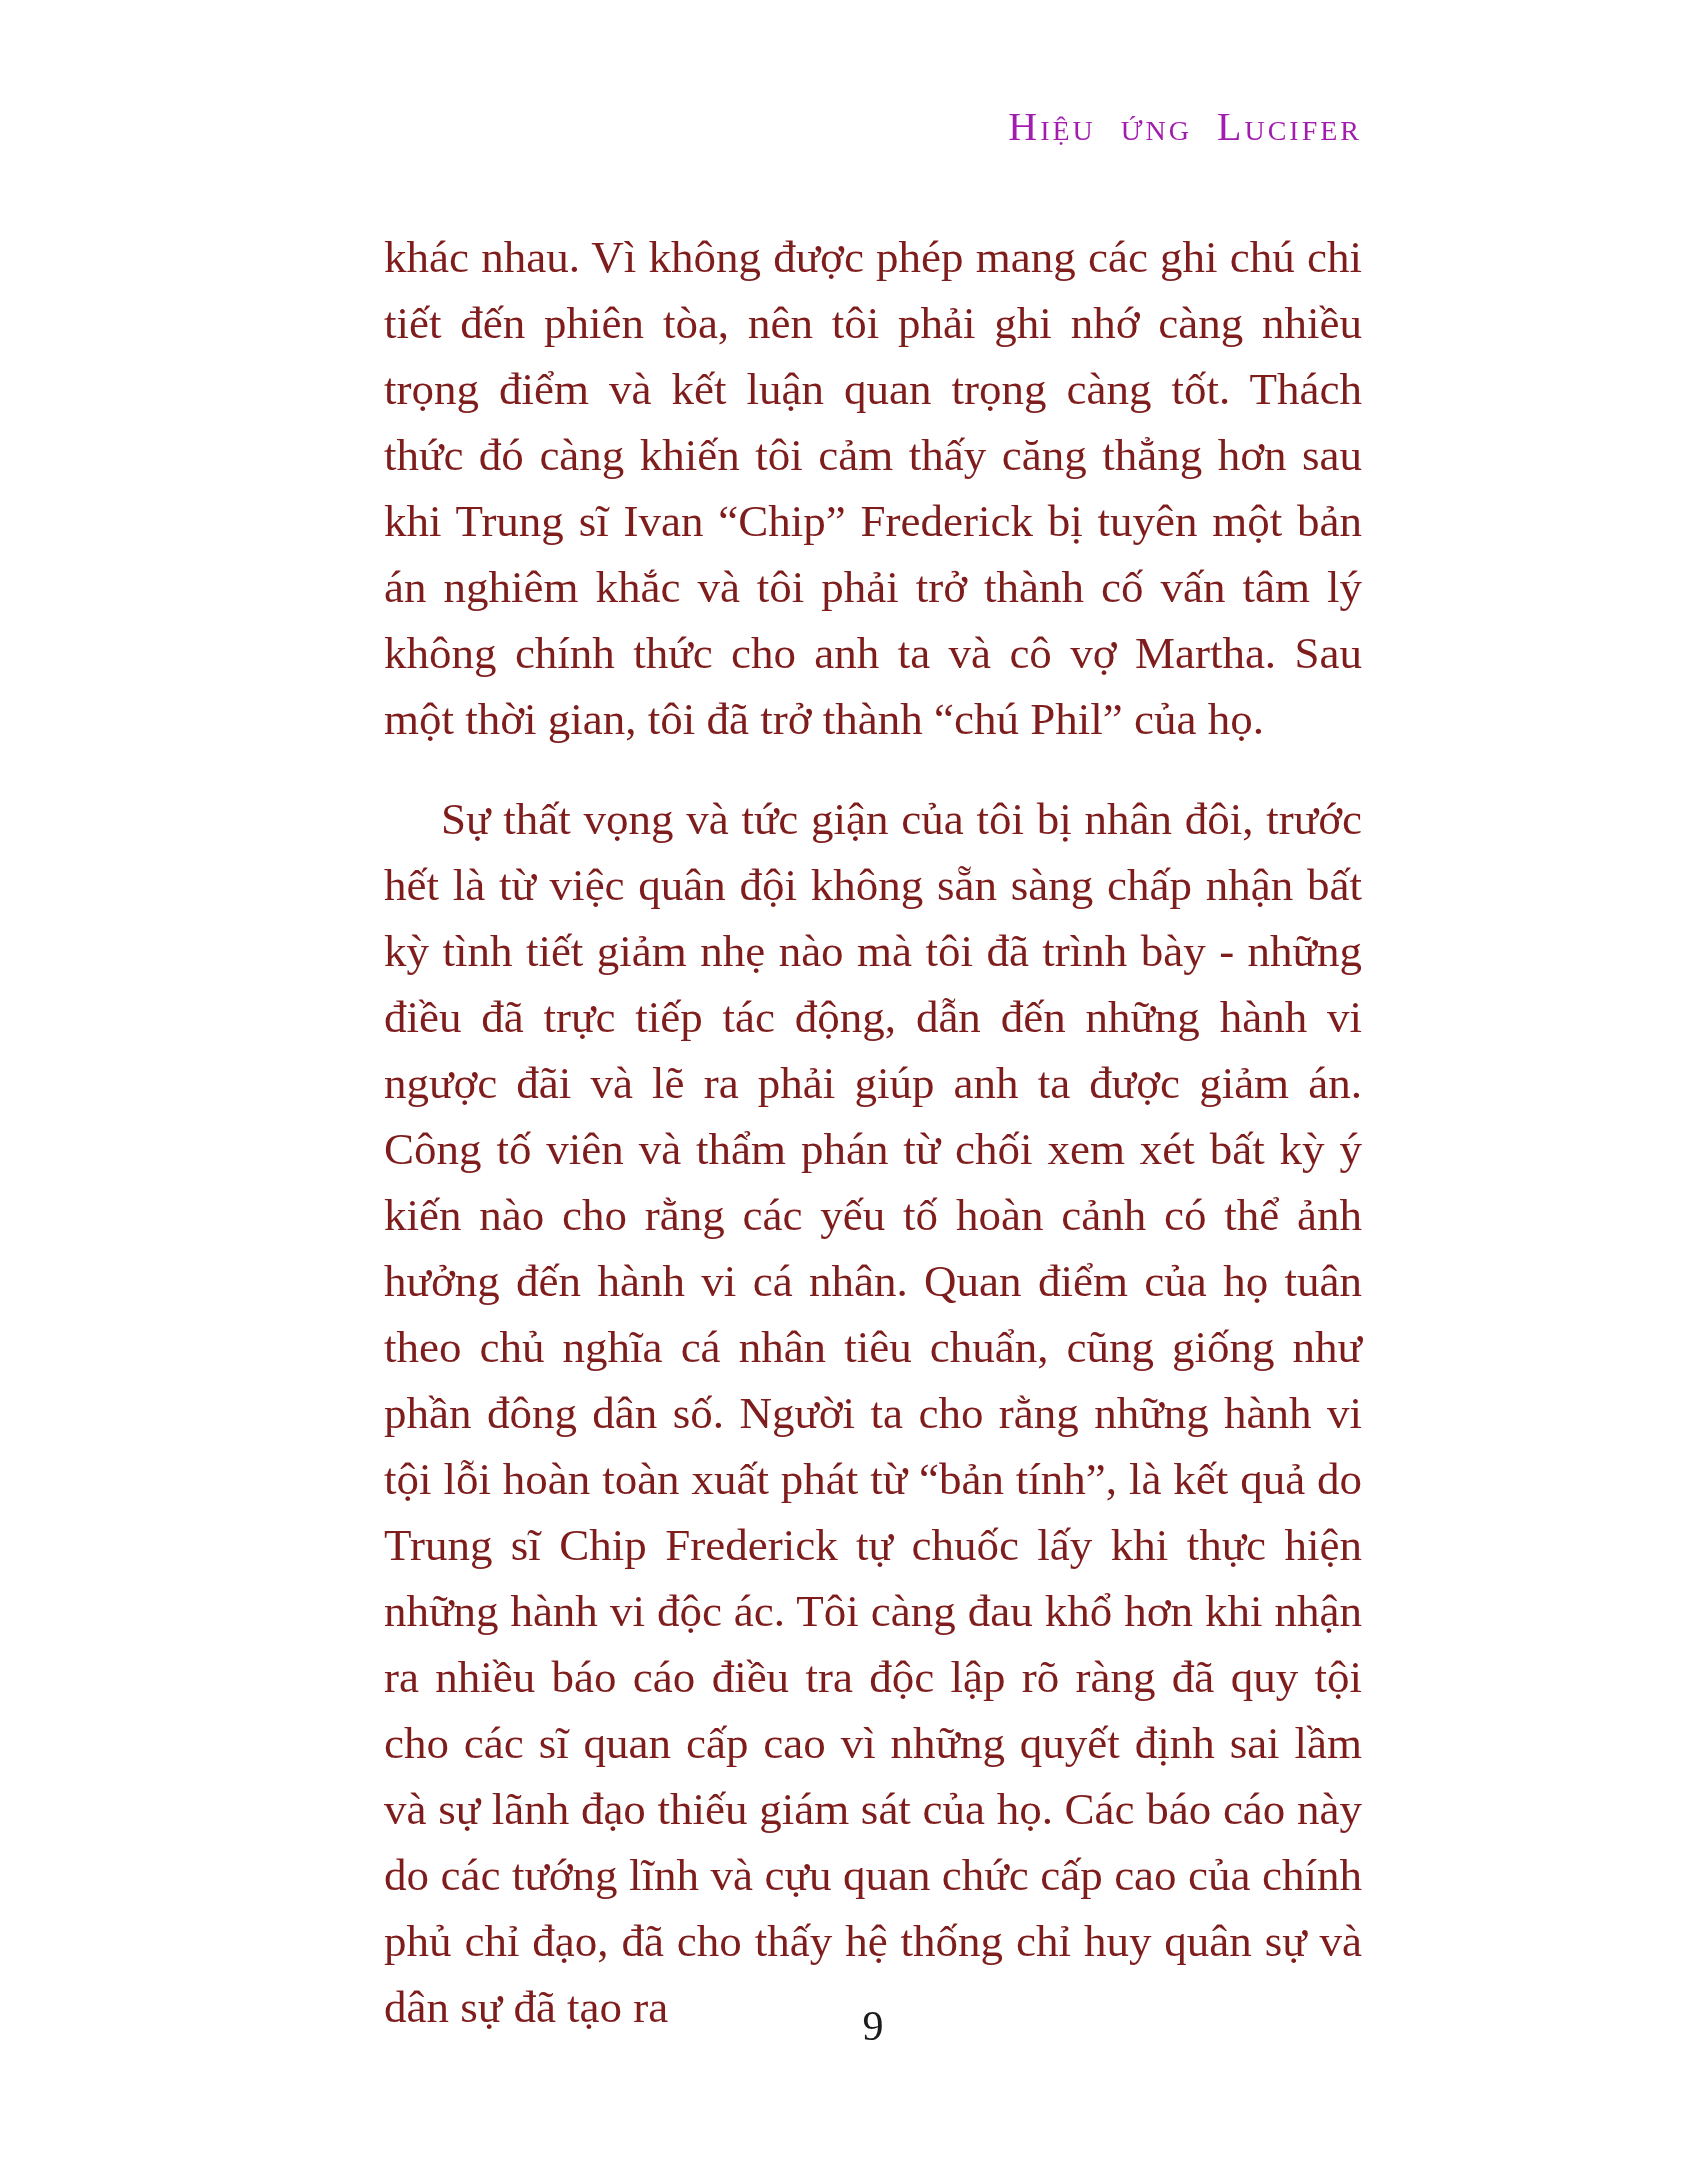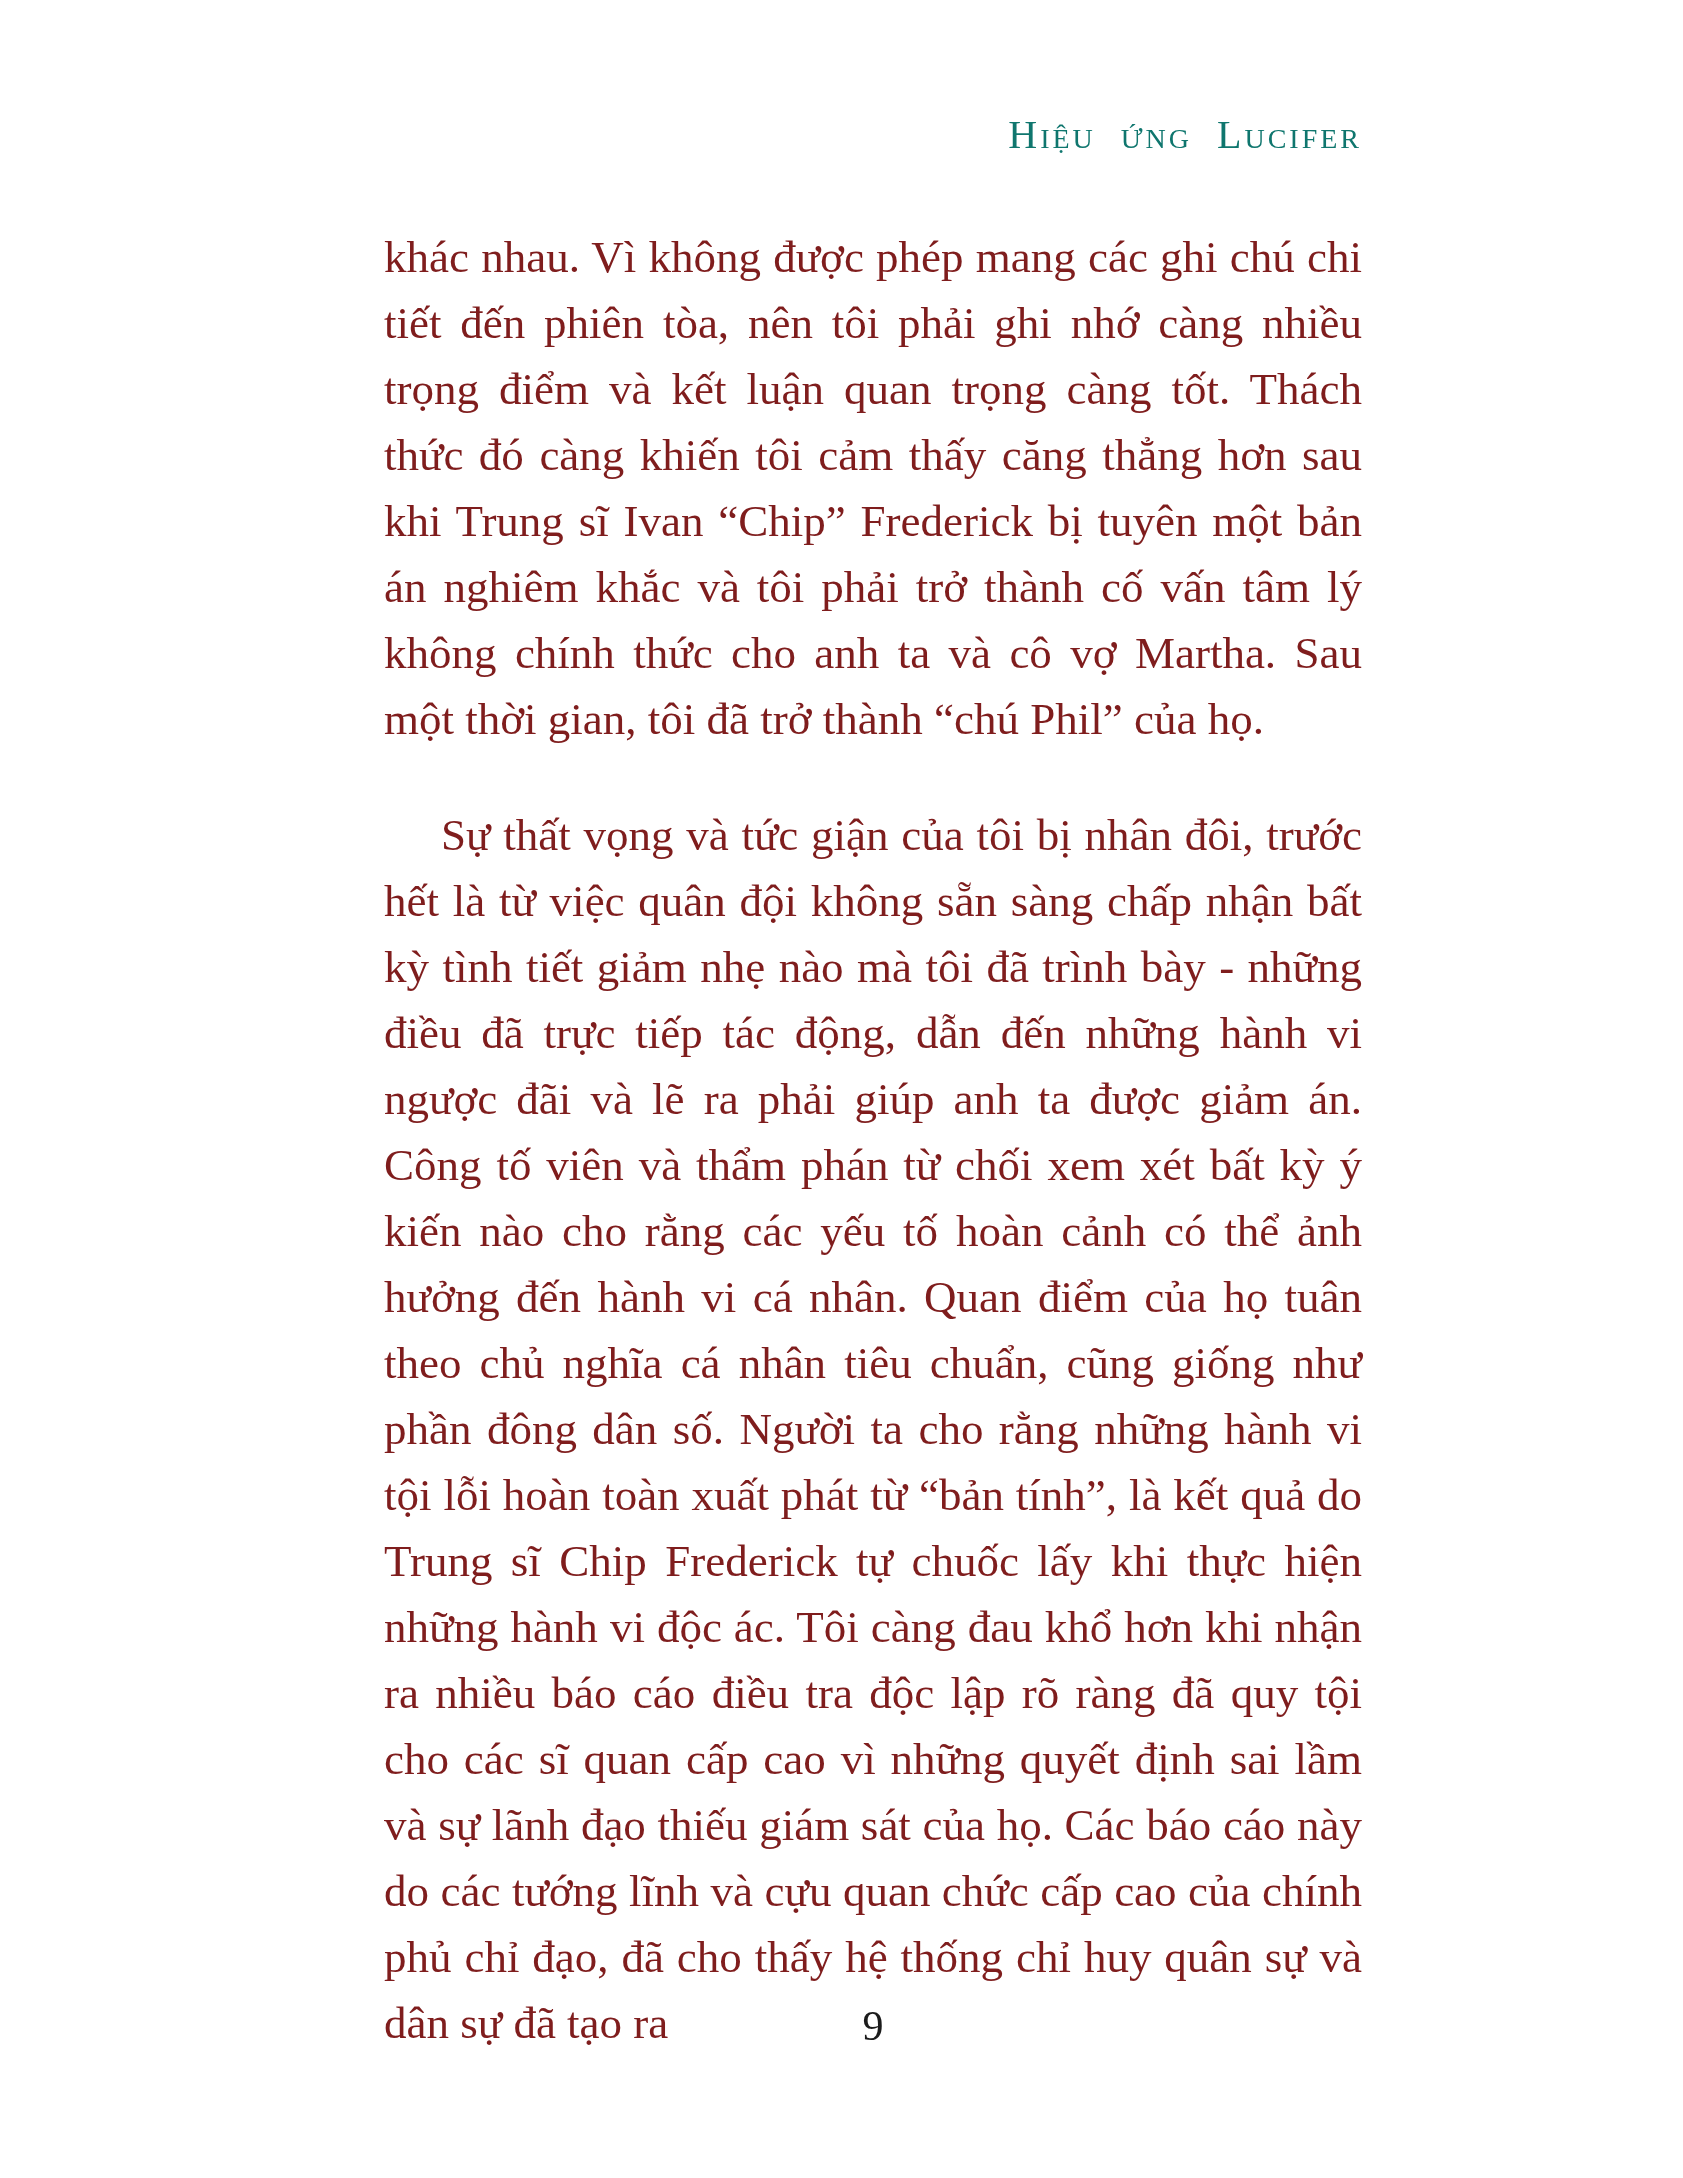--- a/index.html
+++ b/index.html
@@ -19,41 +19,40 @@
   .running-header {
     position: absolute;
     top: 103px;
     left: 384px;
     width: 978px;
     text-align: right;
     font-variant: small-caps;
     font-size: 40px;
     letter-spacing: 3px;
     word-spacing: 12px;
-    color: #0f766e;
+    color: #a21caf;
     white-space: nowrap;
-    margin-top: 8px;
   }
   .body-text {
     position: absolute;
     top: 224px;
     left: 384px;
     width: 978px;
     font-size: 45px;
     line-height: 66px;
     text-align: justify;
     text-justify: inter-word;
     color: #7f1d1d;
   }
   .body-text p.para {
     margin: 0;
     padding: 0;
   }
   .body-text p.para + p.para {
-    margin-top: 50px;
+    margin-top: 34px;
   }
   .body-text p.para.indent {
     text-indent: 57px;
   }
   .folio {
     position: absolute;
     top: 2002px;
     left: 384px;
     width: 978px;
     text-align: center;

